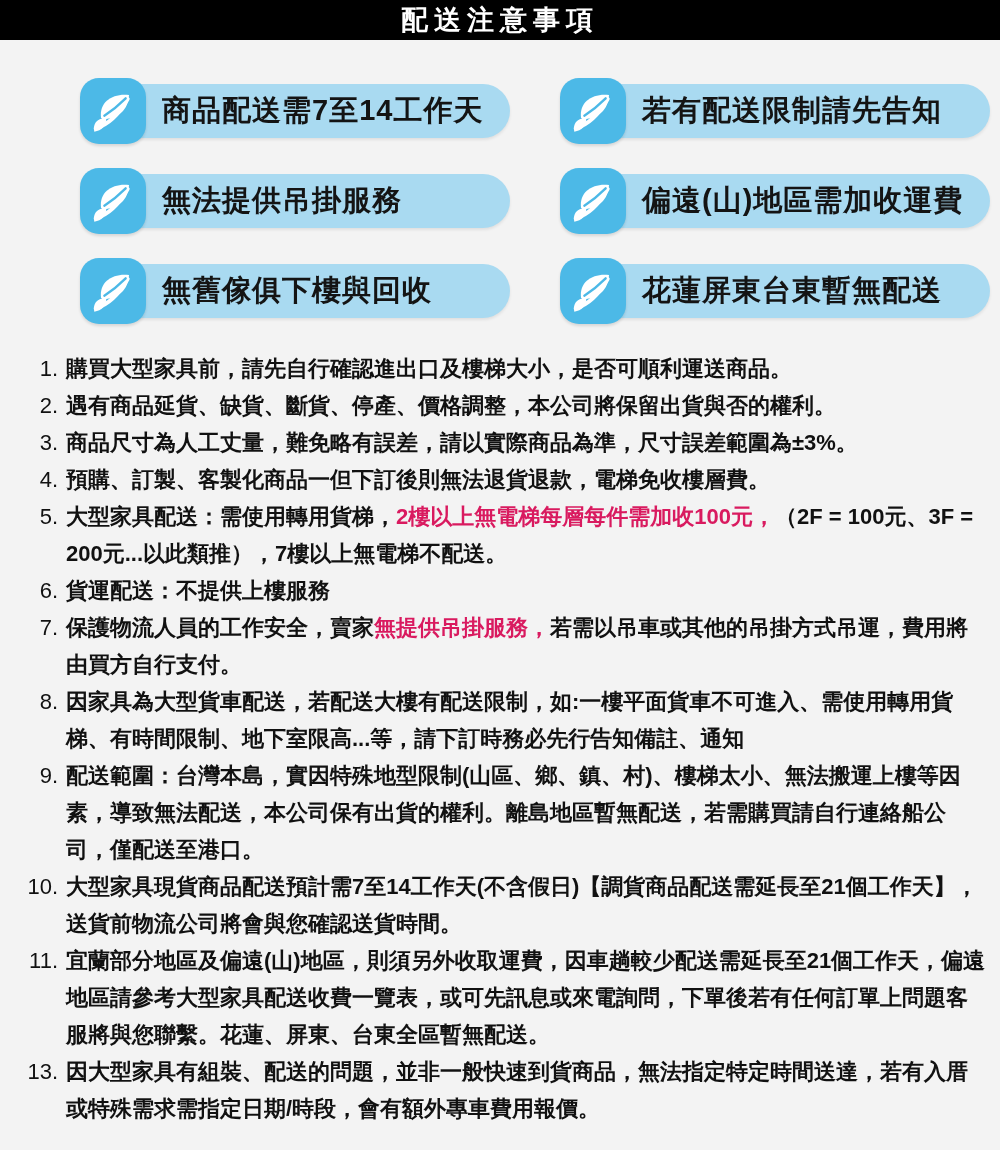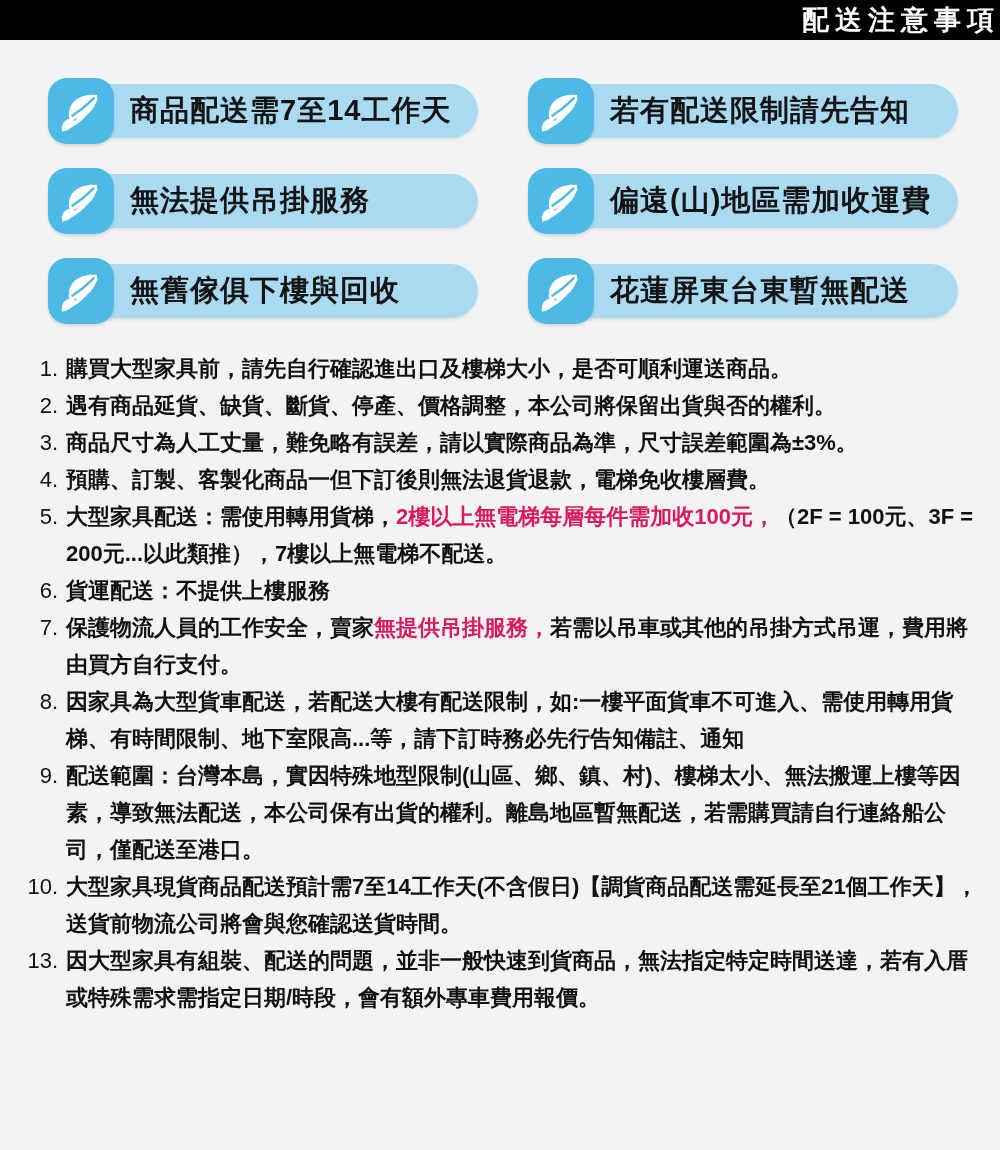--- a/index.html
+++ b/index.html
@@ -10,38 +10,38 @@
     font-family: "Liberation Sans", "DejaVu Sans", sans-serif;
     color: #111;
     overflow: hidden;
   }
   
   .hdr {
     height: 40px;
     background: #000;
     display: flex;
     align-items: center;
-    justify-content: flex-end;
+    justify-content: center;
   }
   .hdr h1 {
     margin: 0;
     color: #fff;
     font-size: 27px;
     font-weight: 700;
     letter-spacing: 6px;
   }
   
   .badges {
     display: grid;
     grid-template-columns: 430px 430px;
     column-gap: 50px;
     row-gap: 24px;
     padding: 38px 0 0 48px;
   }
-  .badge { position: relative; width: 430px; height: 66px; }
+  .badge { position: relative; width: 430px; height: 66px; margin-left: 32px; }
   .badge-pill {
     position: absolute;
     left: 12px; top: 6px;
     width: calc(100% - 12px);
     height: 54px;
     background: var(--pill, #a9daf1);
     border-radius: 16px 28px 28px 16px;
     box-shadow: 0 2px 3px rgba(0,0,0,0.08);
   }
   .badge-ic {
@@ -199,16 +199,20 @@
     </li>
     <li class="note">
       <span class="num">9.</span>
       <span class="txt"><span>配送範圍：台灣本島，實因特殊地型限制(山區、鄉、鎮、村)、樓梯太小、無法搬運上樓等因素，導致無法配送，本公司保有出貨的權利。離島地區暫無配送，若需購買請自行連絡船公司，僅配送至港口。</span></span>
     </li>
     <li class="note">
       <span class="num">10.</span>
       <span class="txt"><span>大型家具現貨商品配送預計需7至14工作天(不含假日)【調貨商品配送需延長至21個工作天】，送貨前物流公司將會與您確認送貨時間。</span></span>
     </li>
     <li class="note">
+      <span class="num">11.</span>
+      <span class="txt"><span>宜蘭部分地區及偏遠(山)地區，則須另外收取運費，因車趟較少配送需延長至21個工作天，偏遠地區請參考大型家具配送收費一覽表，或可先訊息或來電詢問，下單後若有任何訂單上問題客服將與您聯繫。花蓮、屏東、台東全區暫無配送。</span></span>
+    </li>
+    <li class="note">
       <span class="num">13.</span>
       <span class="txt"><span>因大型家具有組裝、配送的問題，並非一般快速到貨商品，無法指定特定時間送達，若有入厝或特殊需求需指定日期/時段，會有額外專車費用報價。</span></span>
     </li>
   </ol>
 
 </body></html>

